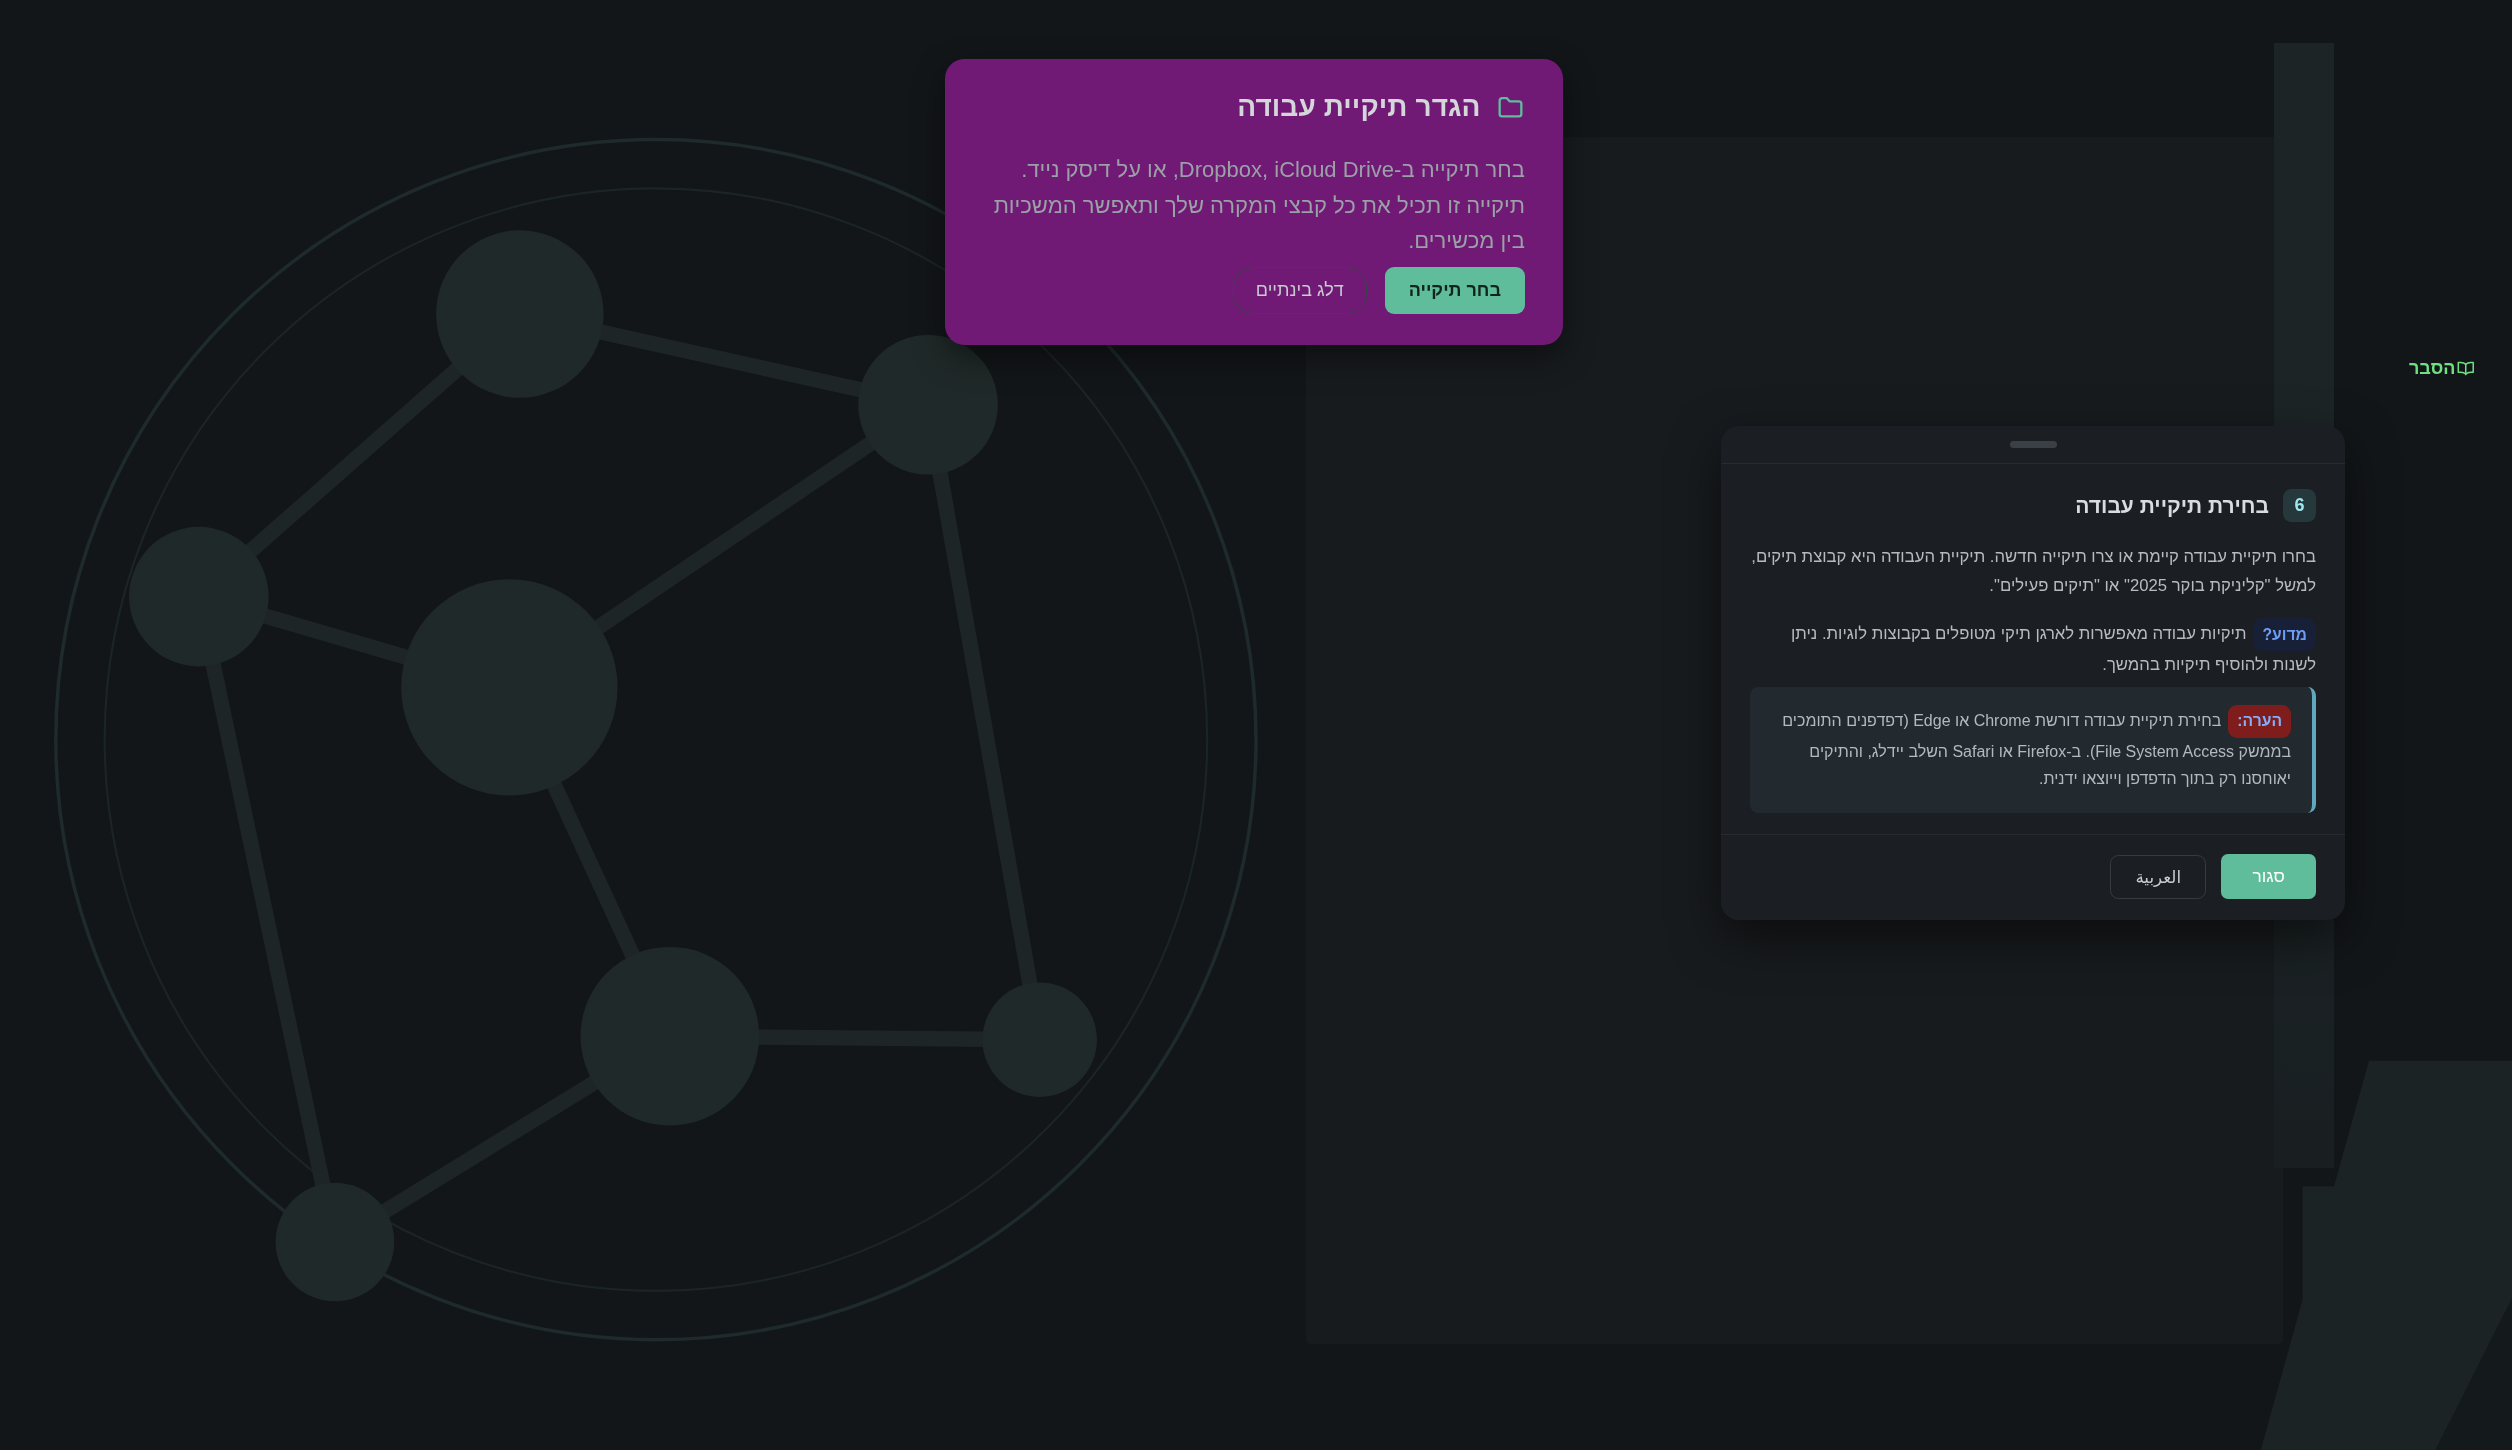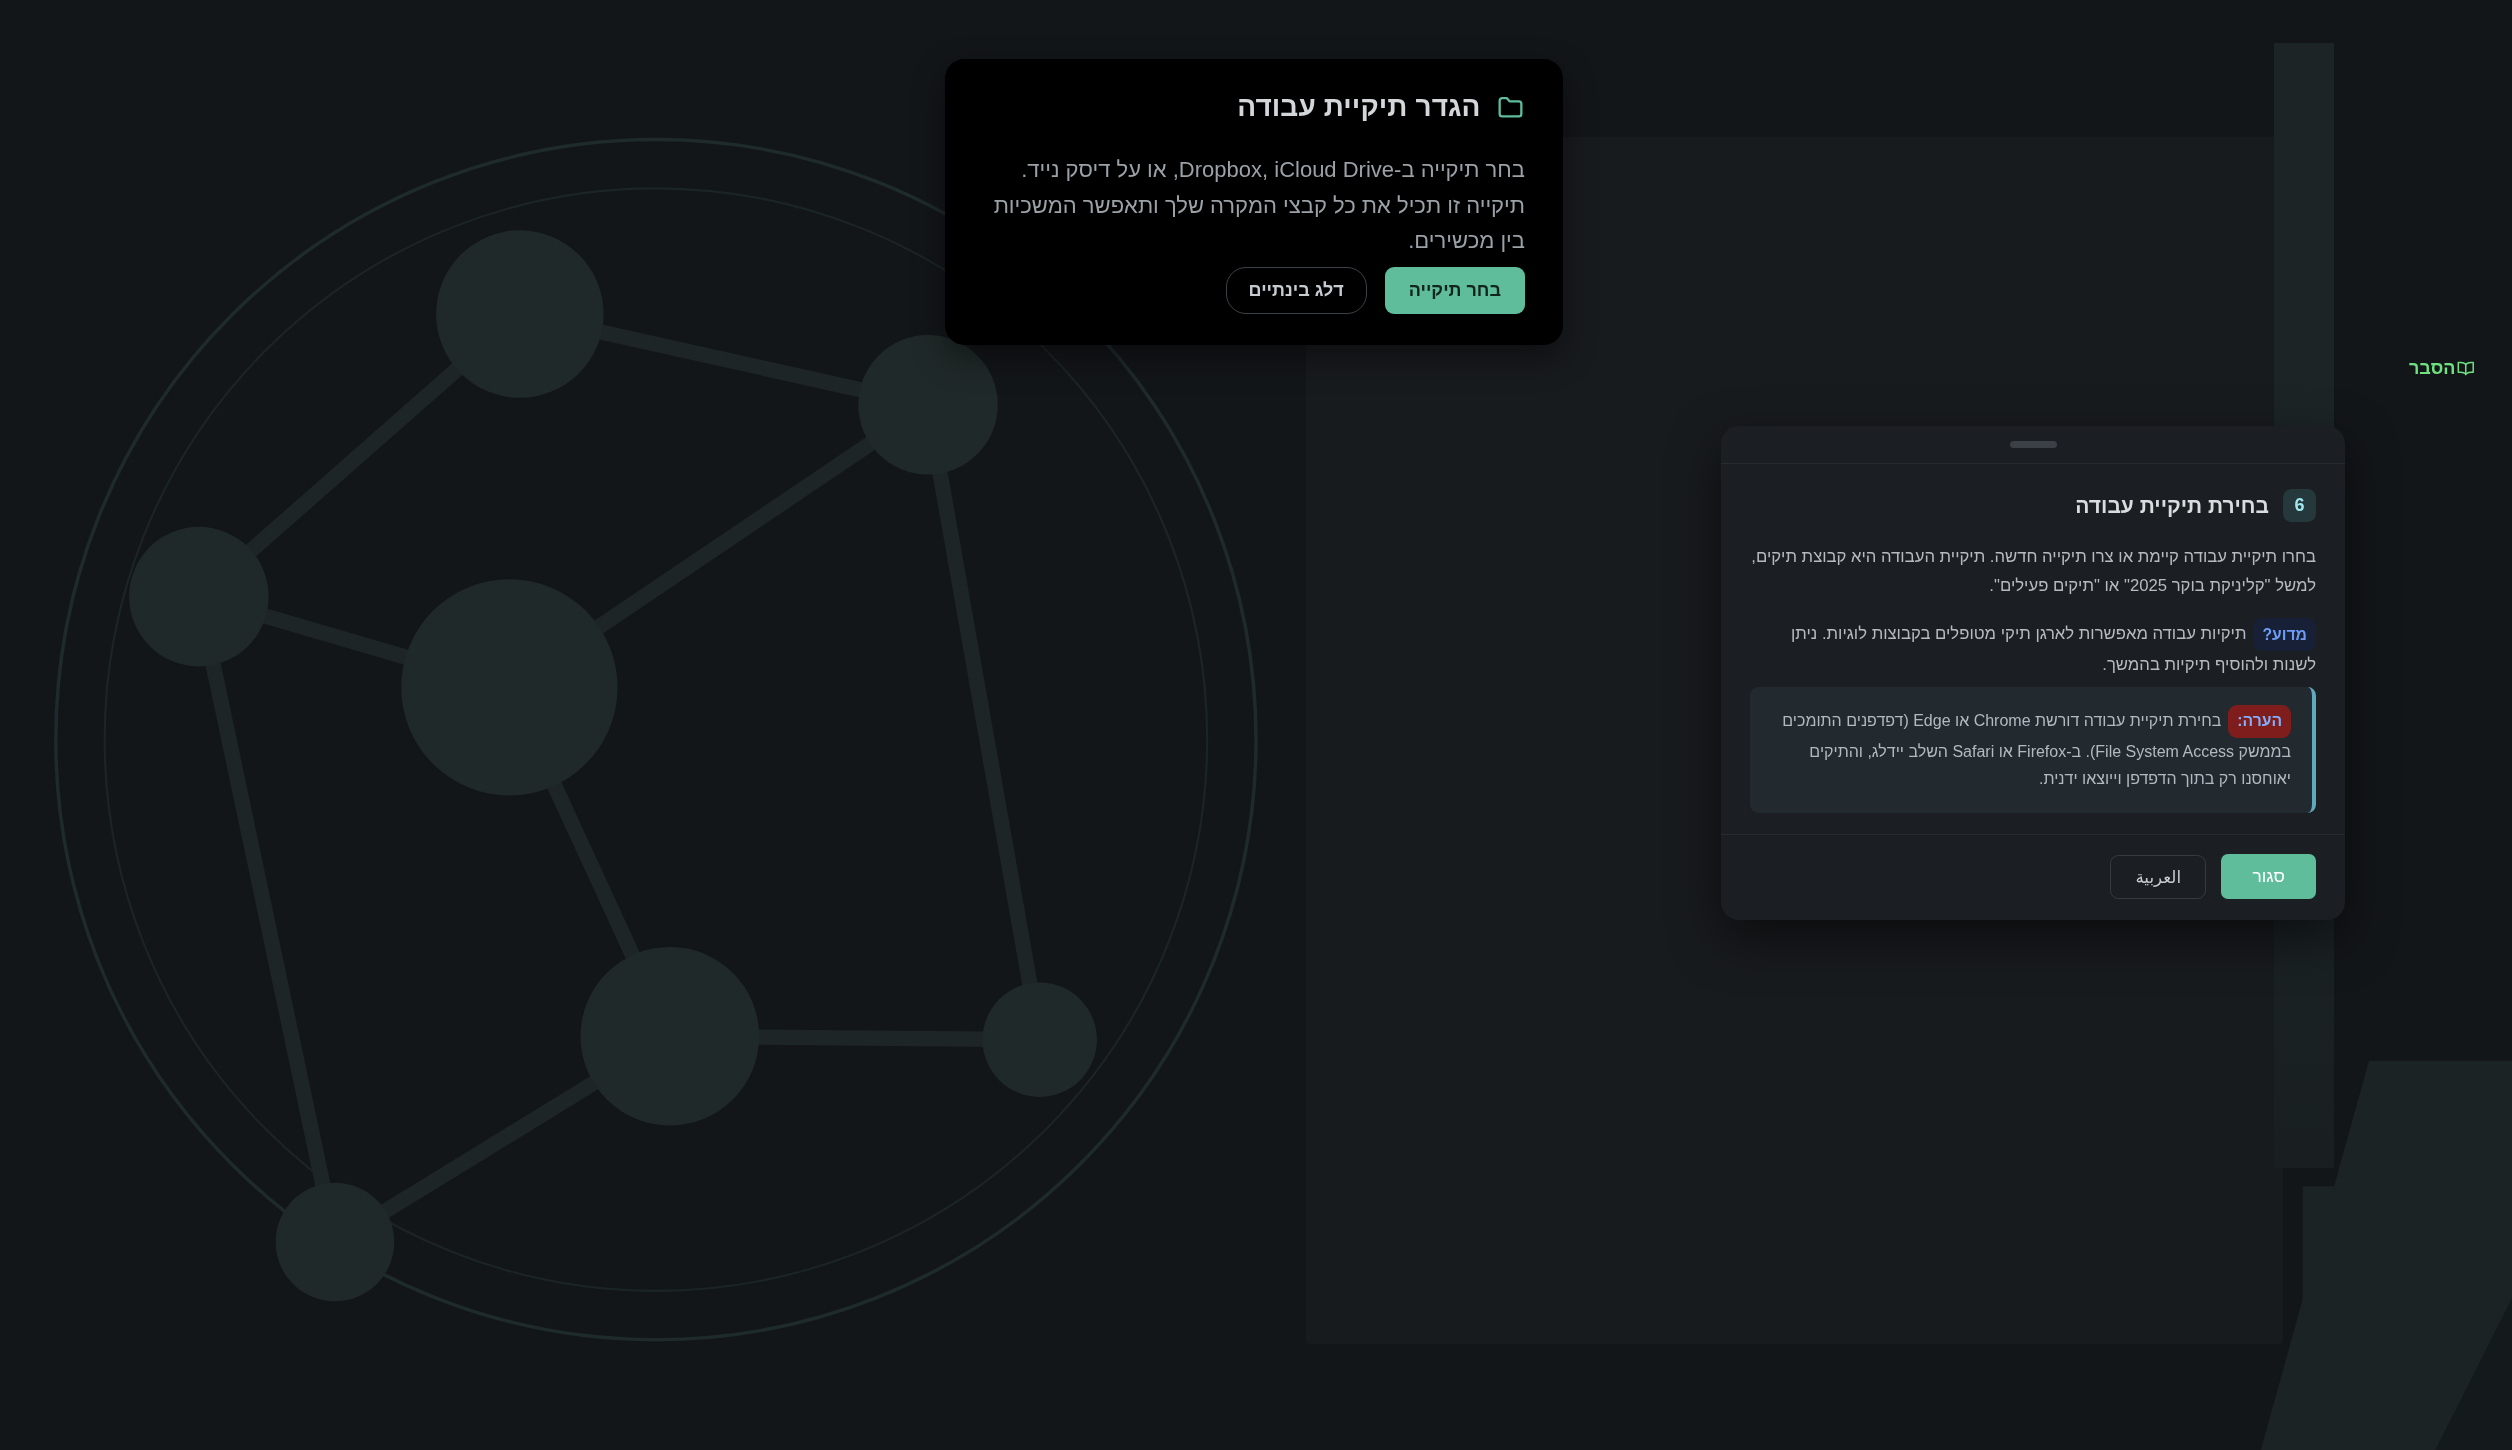--- a/index.html
+++ b/index.html
@@ -50,21 +50,21 @@
     border-radius: 4.2px;
   }
 
   
   .setup-card {
     position: absolute;
     left: 945px;
     top: 59px;
     width: 618px;
     height: 286px;
-    background: #000000;
+    background: #701a75;
     border-radius: 19.5px;
     padding: 32px 38px 31px 38px;
     box-shadow: 0 12.6px 33px rgba(0,0,0,0.45);
     display: flex;
     flex-direction: column;
   }
   .setup-head {
     display: flex;
     flex-direction: row;
     align-items: center;
@@ -106,21 +106,21 @@
     color: #11241e;
     font-size: 18px;
     font-weight: 700;
     border-radius: 9px;
     padding: 12.6px 24px;
   }
   .btn-ghost {
     background: transparent;
     color: #c6cbd0;
     font-size: 18px;
-    font-weight: 700;
+    font-weight: 400;
     border: 1.1px solid #3c4247;
     border-radius: 20px;
     padding: 12px 22px;
   }
 
   
   .explain-link {
     position: absolute;
     left: 2409px;
     top: 358px;

